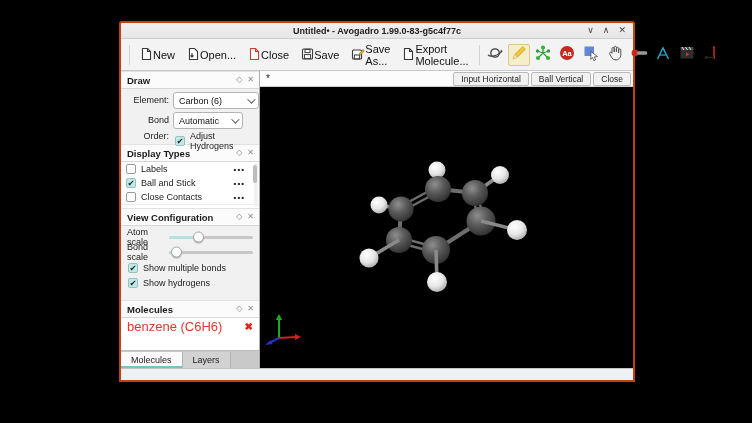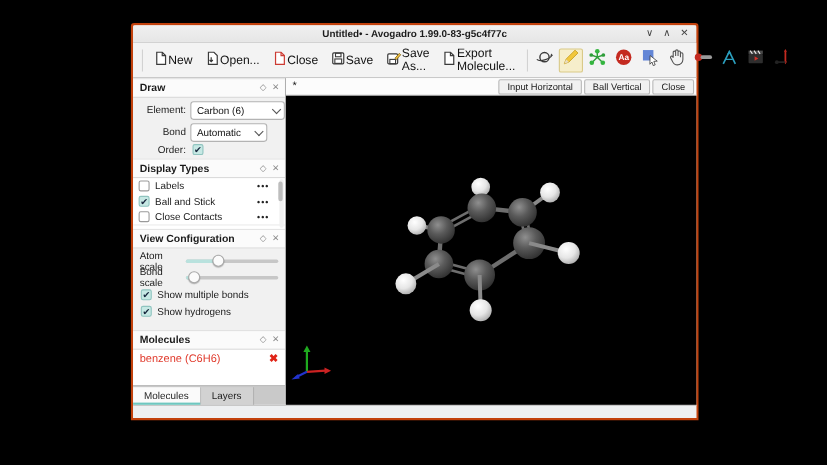--- a/index.html
+++ b/index.html
@@ -60,21 +60,21 @@
   .slider-row{position:absolute;left:6px;right:6px;height:14px;display:flex;align-items:center;}
   .slider-row .sl-label{width:42px;flex:0 0 auto;}
   .sl-track{flex:1;height:3px;background:#c7c7c7;border-radius:2px;position:relative;}
   .sl-fill{position:absolute;left:0;top:0;bottom:0;background:#b9e2de;border-radius:2px;}
   .sl-handle{position:absolute;top:50%;width:11px;height:11px;border-radius:50%;background:#fbfbfb;
              border:1px solid #a8a8a8;box-sizing:border-box;transform:translate(-5px,-50%);
              box-shadow:0 1px 1px rgba(0,0,0,0.25);}
   
   .mol-list{flex:1 1 auto;background:#fff;position:relative;min-height:0;}
   .mol-item{display:flex;align-items:center;height:15px;padding:1px 6px 0 6px;}
-  .mol-item .mol-label{font-size:10px;color:#e03a2c;flex:1;}
+  .mol-item .mol-label{font-size:13px;color:#e03a2c;flex:1;}
   .mol-del{font-size:10px;color:#e02417;font-weight:bold;line-height:14px;}
   .dock-tabs{height:17px;flex:0 0 auto;background:#c9c9c9;display:flex;align-items:flex-end;border-top:1px solid #bdbdbd;}
   .dock-tab{height:16px;padding:0 10px;font-size:9px;display:flex;align-items:center;color:#222;
             border-right:1px solid #b2b2b2;position:relative;background:#d2d2d2;}
   .dock-tab.active{background:#fafafa;font-weight:normal;}
   .dock-tab.active:after{content:"";position:absolute;left:0;right:0;bottom:0;height:2px;background:#6fc7c0;}
   
   .viewport{flex:1 1 auto;display:flex;flex-direction:column;min-width:0;}
   .vp-tabstrip{height:15px;flex:0 0 auto;background:#fcfcfc;border-bottom:1px solid #cfcfcf;display:flex;
                align-items:center;padding:0 2px 0 6px;}
@@ -242,20 +242,21 @@
           </div>
           <span class="fld-label" style="left:0;top:23px;">Bond Order:</span>
           <div class="combo" style="left:52px;top:23px;width:58px;">
             <span>Automatic</span>
             <span class="chev"></span>
           </div>
           <div class="chk-row" style="position:absolute;left:54px;top:42px;">
             <span class="chk checked">
                 <span>✔</span>
               </span>
+            <span>Adjust Hydrogens</span>
           </div>
         </div>
 
         <div class="panel-header">
           <span class="ph-title">Display Types</span>
           <span class="ph-ctl">◇</span>
           <span class="ph-ctl">✕</span>
         </div>
         <div class="dt-list">
           <div class="dt-row">

